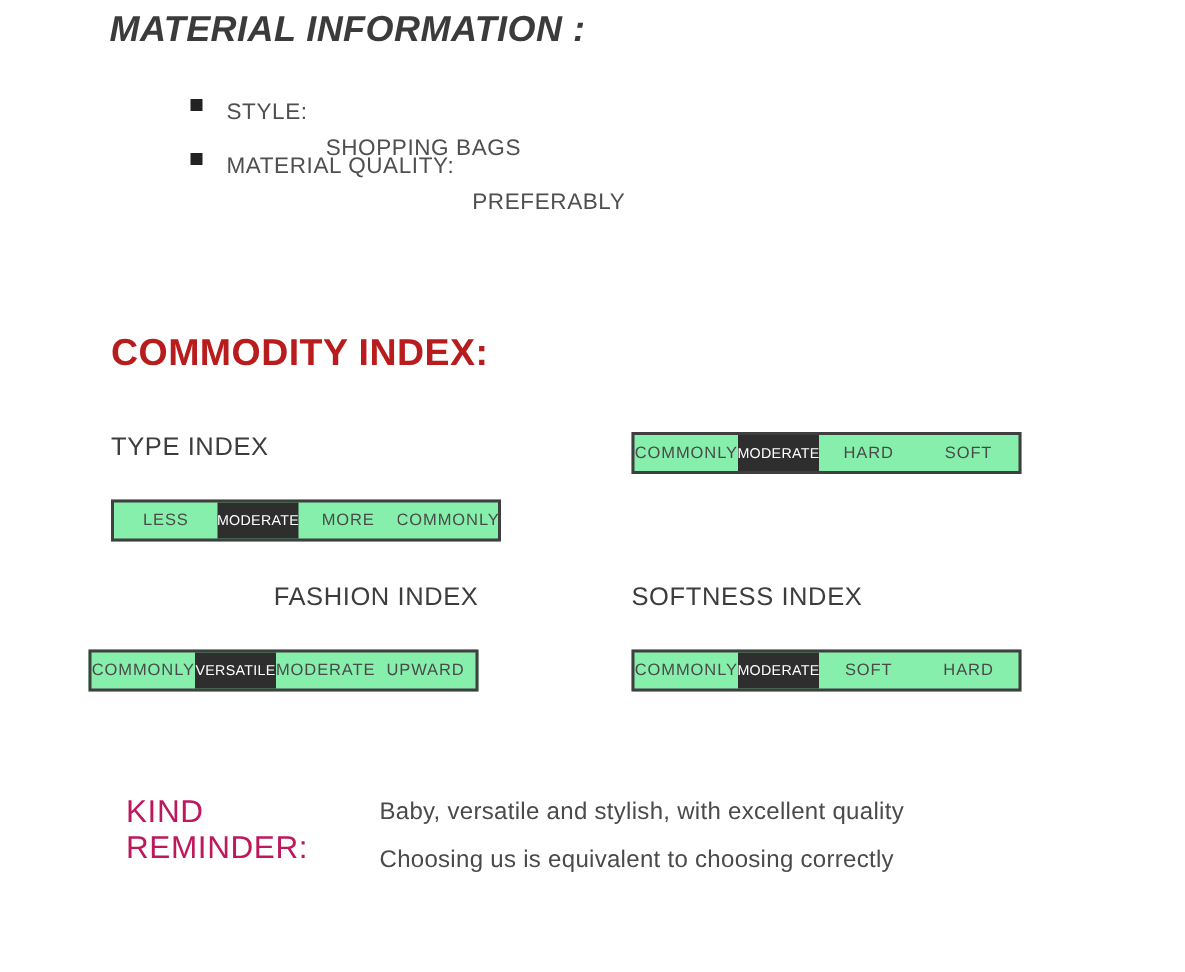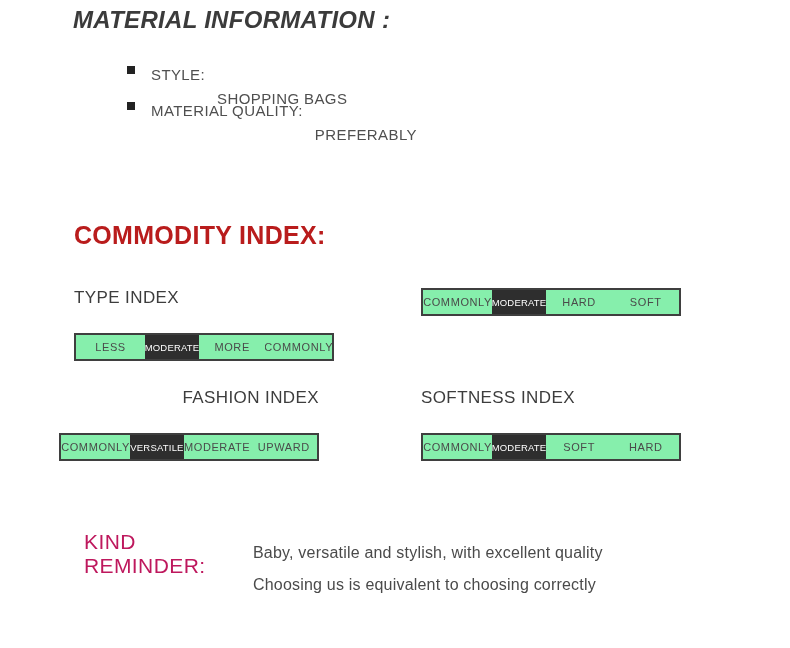--- a/index.html
+++ b/index.html
@@ -120,21 +120,21 @@
     align-items: flex-start;
   }
   .reminder-label {
     width: 169px;
     font-size: 21px;
     letter-spacing: 0.4px;
     color: #be185d;
     line-height: 24px;
     flex: 0 0 auto;
   }
-  .reminder-lines { display: flex; flex-direction: column; margin-top: 11px; }
+  .reminder-lines { display: flex; flex-direction: column; }
   .reminder-line {
     font-size: 16px;
     letter-spacing: 0.2px;
     color: #4a4a4a;
     line-height: 24px;
     margin-bottom: 8px;
     white-space: nowrap;
   }
 </style>
 </head>

